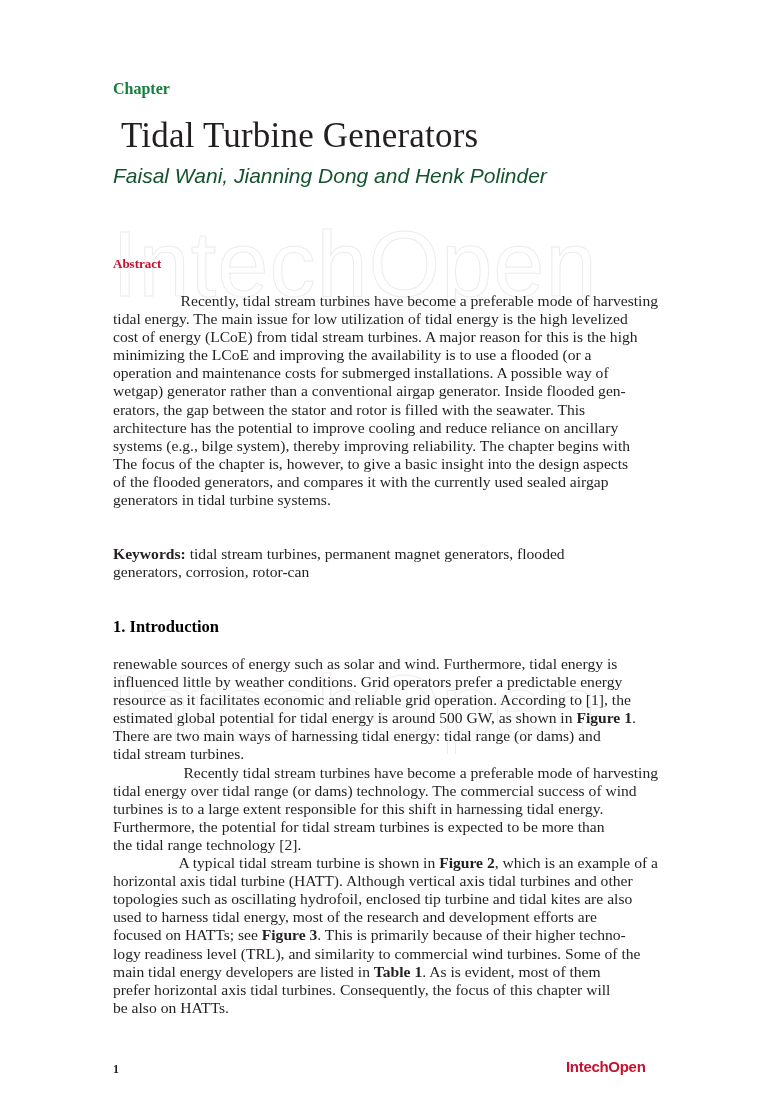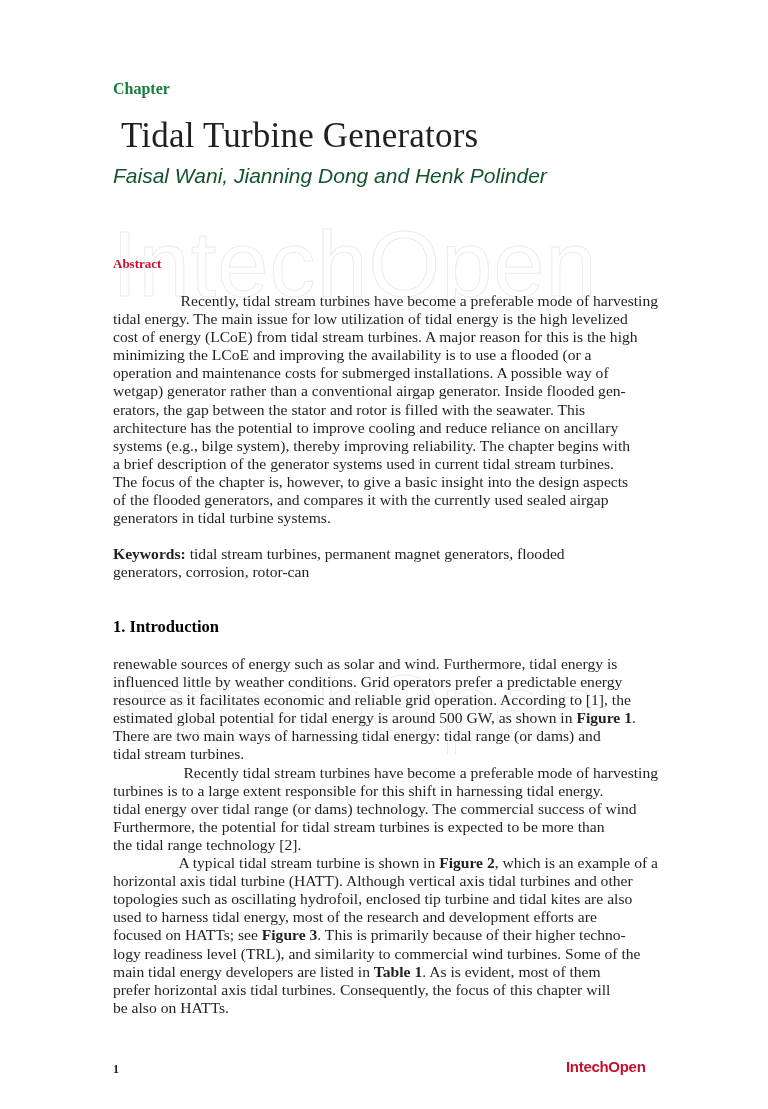--- a/index.html
+++ b/index.html
@@ -139,21 +139,20 @@
   <div class="abstract-body para">
     <div class="indent">Recently, tidal stream turbines have become a preferable mode of harvesting</div>
     <div>tidal energy. The main issue for low utilization of tidal energy is the high levelized</div>
     <div>cost of energy (LCoE) from tidal stream turbines. A major reason for this is the high</div>
     <div>minimizing the LCoE and improving the availability is to use a flooded (or a</div>
     <div>operation and maintenance costs for submerged installations. A possible way of</div>
     <div>wetgap) generator rather than a conventional airgap generator. Inside flooded gen-</div>
     <div>erators, the gap between the stator and rotor is filled with the seawater. This</div>
     <div>architecture has the potential to improve cooling and reduce reliance on ancillary</div>
     <div>systems (e.g., bilge system), thereby improving reliability. The chapter begins with</div>
-    <div>a brief description of the generator systems used in current tidal stream turbines.</div>
     <div>The focus of the chapter is, however, to give a basic insight into the design aspects</div>
     <div>of the flooded generators, and compares it with the currently used sealed airgap</div>
     <div>generators in tidal turbine systems.</div>
   </div>
 
   <div class="keywords para">
     <div><b>Keywords:</b><span> tidal stream turbines, permanent magnet generators, flooded</span></div>
     <div>generators, corrosion, rotor-can</div>
   </div>
 
@@ -161,22 +160,22 @@
 
   <div class="intro-body para">
     <div>renewable sources of energy such as solar and wind. Furthermore, tidal energy is</div>
     <div>influenced little by weather conditions. Grid operators prefer a predictable energy</div>
     <div>resource as it facilitates economic and reliable grid operation. According to [1], the</div>
     <div><span>estimated global potential for tidal energy is around 500 GW, as shown in </span><b>Figure 1</b><span>.</span></div>
     <div>There are two main ways of harnessing tidal energy: tidal range (or dams) and</div>
     <div>tidal stream turbines.</div>
 
     <div class="indent">Recently tidal stream turbines have become a preferable mode of harvesting</div>
+    <div>tidal energy over tidal range (or dams) technology. The commercial success of wind</div>
     <div>turbines is to a large extent responsible for this shift in harnessing tidal energy.</div>
-    <div>tidal energy over tidal range (or dams) technology. The commercial success of wind</div>
     <div>Furthermore, the potential for tidal stream turbines is expected to be more than</div>
     <div>the tidal range technology [2].</div>
 
     <div class="indent"><span>A typical tidal stream turbine is shown in </span><b>Figure 2</b><span>, which is an example of a</span></div>
     <div>horizontal axis tidal turbine (HATT). Although vertical axis tidal turbines and other</div>
     <div>topologies such as oscillating hydrofoil, enclosed tip turbine and tidal kites are also</div>
     <div>used to harness tidal energy, most of the research and development efforts are</div>
     <div><span>focused on HATTs; see </span><b>Figure 3</b><span>. This is primarily because of their higher techno-</span></div>
     <div>logy readiness level (TRL), and similarity to commercial wind turbines. Some of the</div>
     <div><span>main tidal energy developers are listed in </span><b>Table 1</b><span>. As is evident, most of them</span></div>

